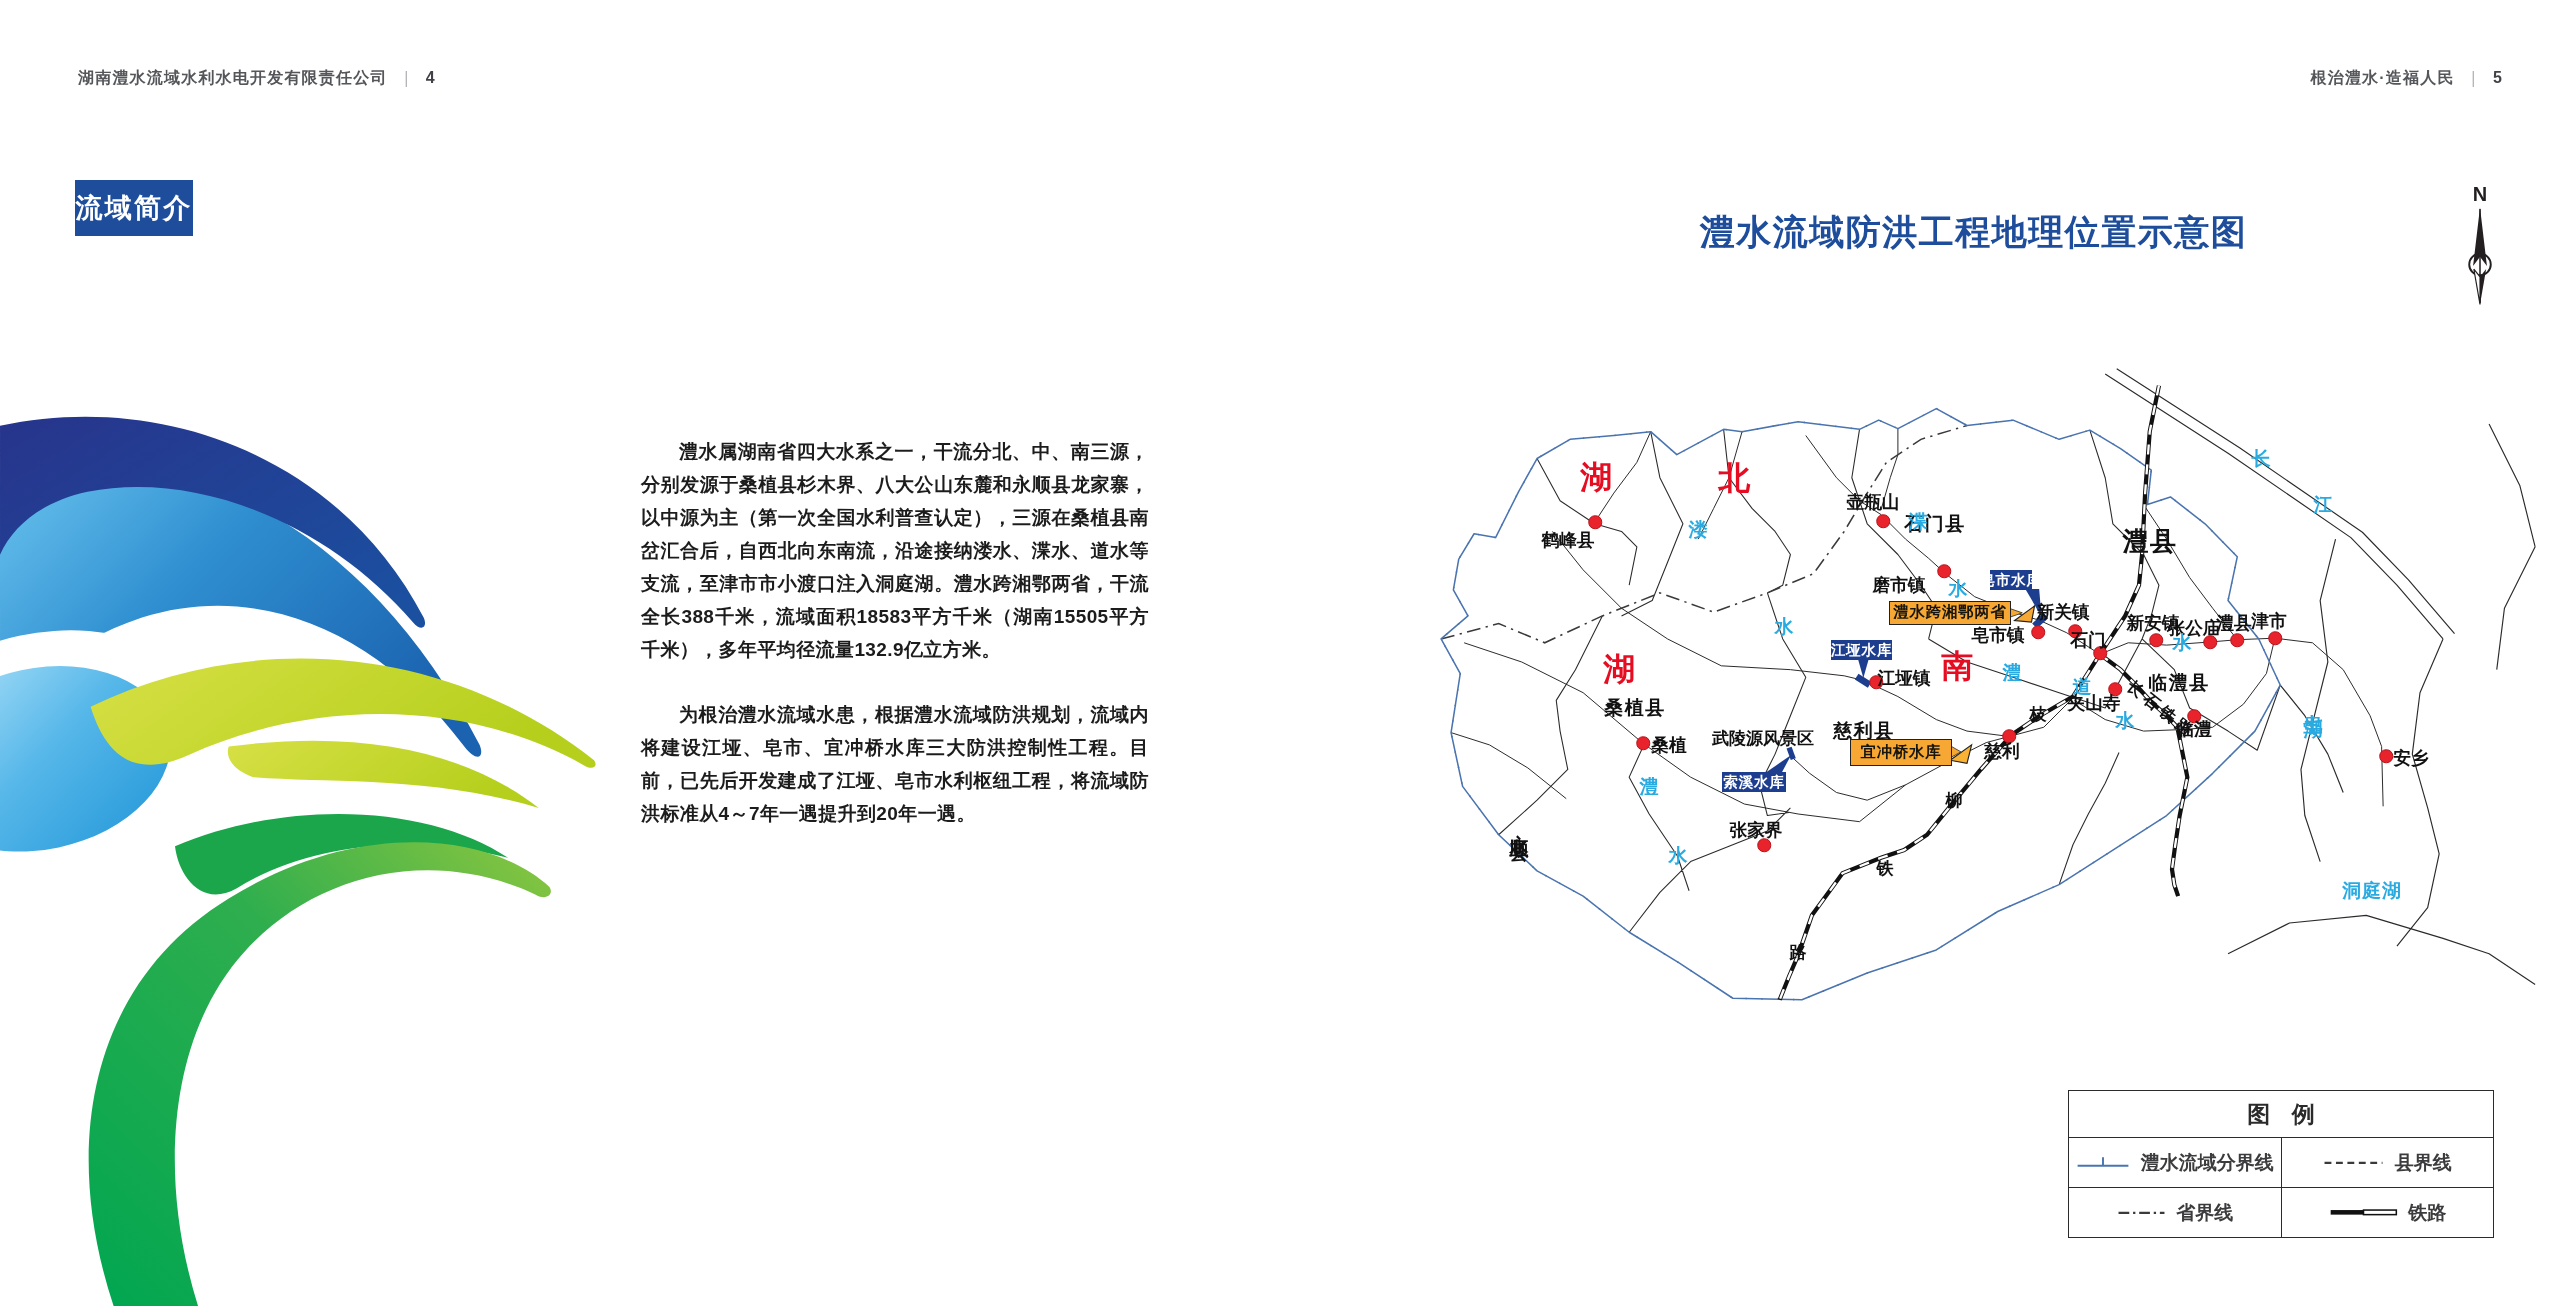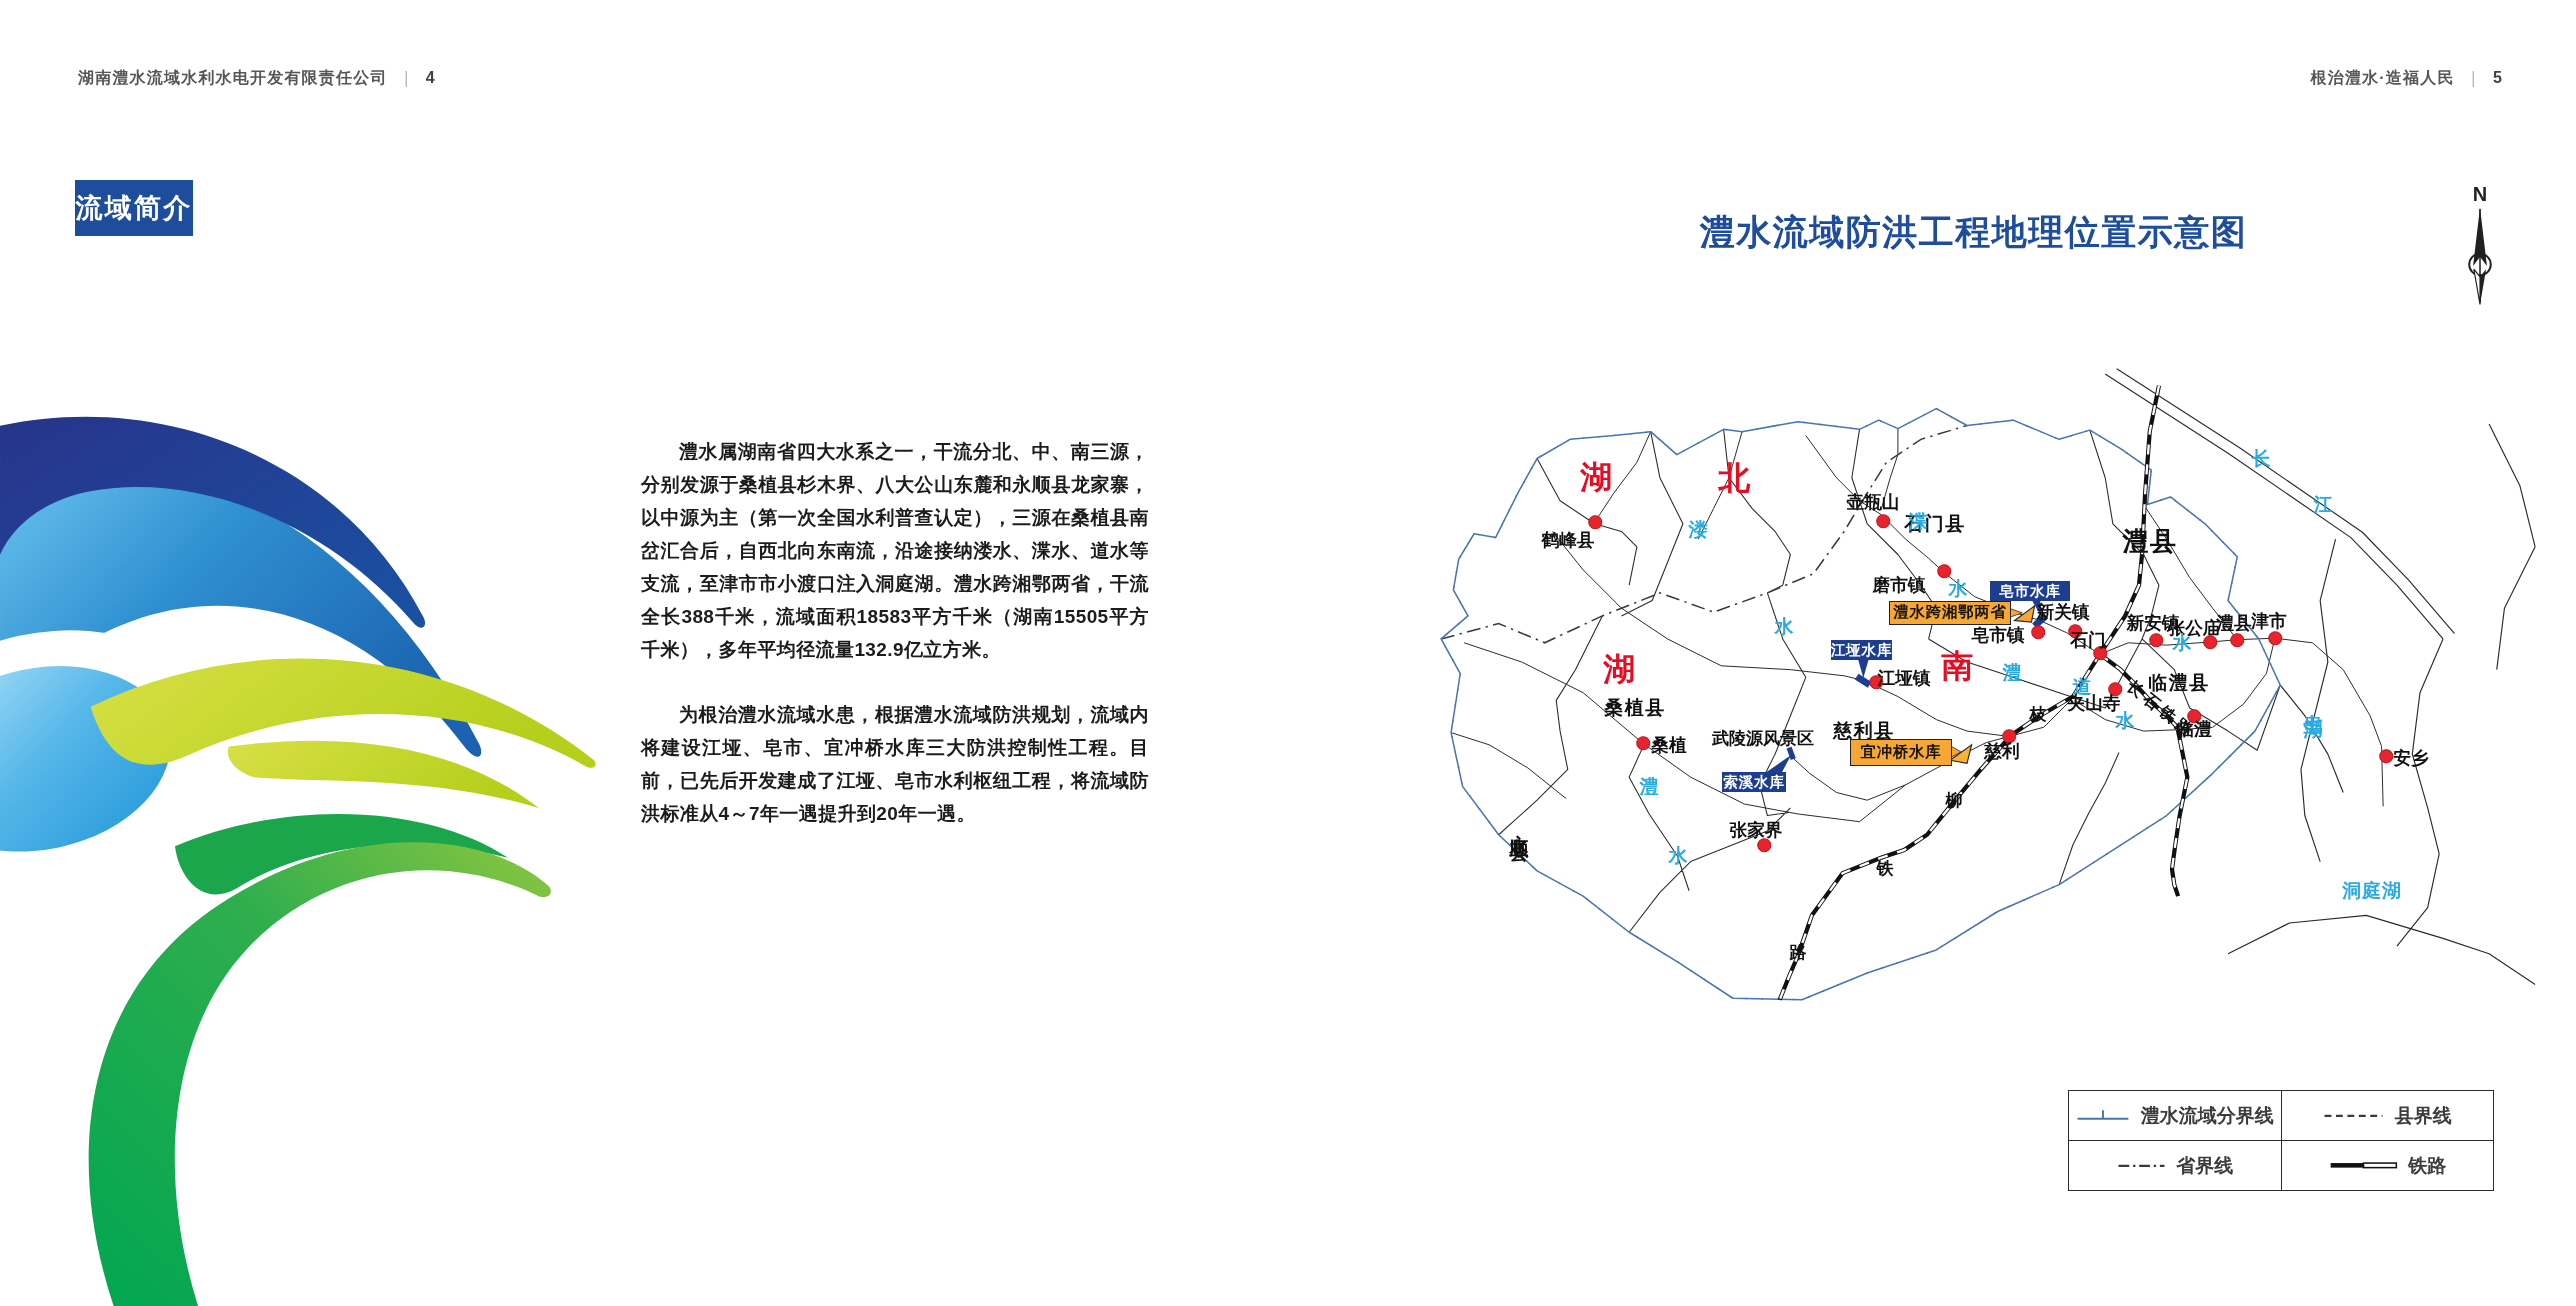--- a/index.html
+++ b/index.html
@@ -244,28 +244,29 @@
         <div class="mlab riv" style="left: 856px; top: 98px;">长</div>
         <div class="mlab riv" style="left: 918px; top: 144px;">江</div>
         <div class="mlab lake vert" style="left: 908px; top: 342px;">七里湖</div>
         <div class="mlab lake" style="left: 967px; top: 530px;">洞庭湖</div>
         <div class="mlab raillab" style="left: 633px; top: 353px;">枝</div>
         <div class="mlab raillab" style="left: 549px; top: 439px;">柳</div>
         <div class="mlab raillab" style="left: 480px; top: 507px;">铁</div>
         <div class="mlab raillab" style="left: 393px; top: 591px;">路</div>
         <div class="mlab raillab" style="left: 756px; top: 349px; transform: translate(-50%, -50%) rotate(38deg); letter-spacing: 4.6px; font-size: 16px;">长石铁路</div>
         <div class="mlab res-box res-navy" style="left: 426px; top: 279px; transform: none; width: 61px; height: 20px;">江垭水库</div>
-        <div class="mlab res-box res-navy" style="left: 585px; top: 220px; transform: none; width: 80px; height: 20px;">皂市水库</div>
+        <div class="mlab res-box res-navy" style="left: 585px; top: 209px; transform: none; width: 42px; height: 20px;">皂市水库</div>
         <div class="mlab res-box res-navy" style="left: 317px; top: 411px; transform: none; width: 64px; height: 20px;">索溪水库</div>
         <div class="mlab res-box res-orange" style="left: 445px; top: 378px; transform: none; width: 100px; height: 25px;">宜冲桥水库</div>
         <div class="mlab res-box res-orange" style="left: 484px; top: 240px; transform: none; width: 120px; height: 21.5px;">澧水跨湘鄂两省</div>
       </div>
   </div>
 
   <div id="legend">
+    <div class="ttl">图例</div>
     <div class="grid">
       <div class="cell">
         <svg width="54" height="15.4" viewBox="0 0 70 20">
             <line x1="2" y1="14" x2="68" y2="14" stroke="#4a74b0" stroke-width="2.5"></line>
             <line x1="35" y1="3" x2="35" y2="14" stroke="#4a74b0" stroke-width="2.5"></line>
           </svg>
         <span class="lab">澧水流域分界线</span>
       </div>
       <div class="cell">
         <svg width="61" height="7.7" viewBox="0 0 80 10">

